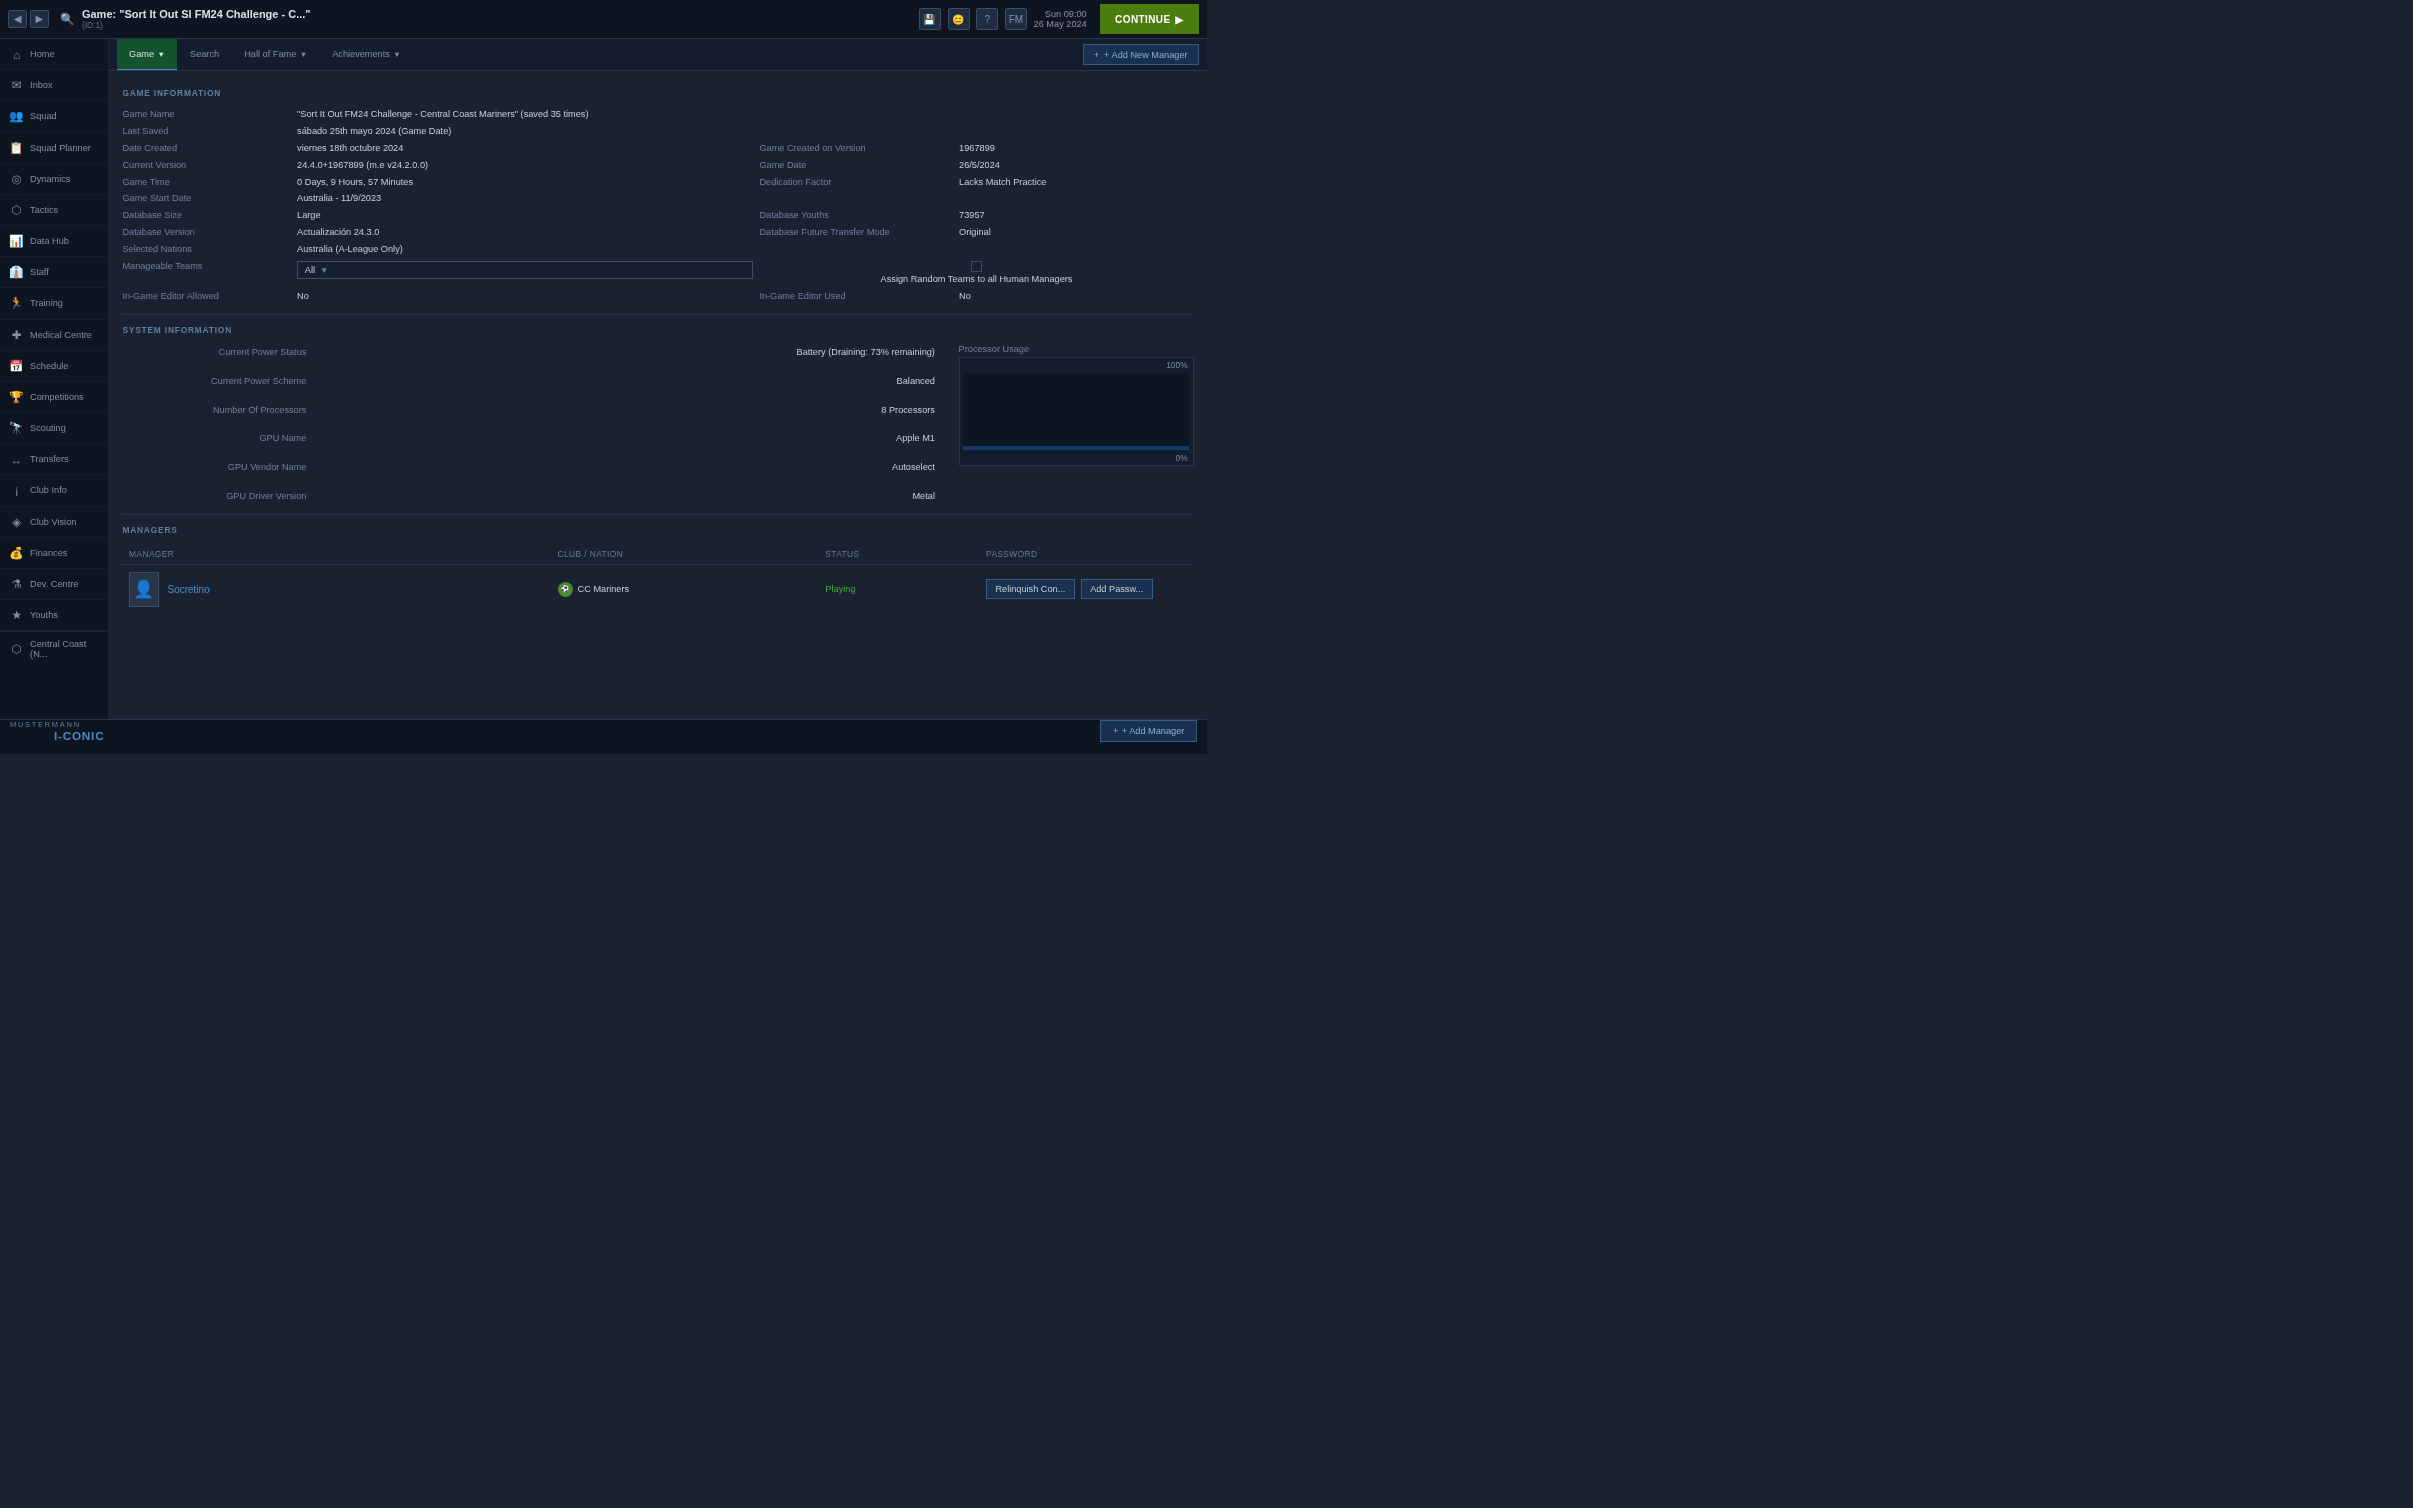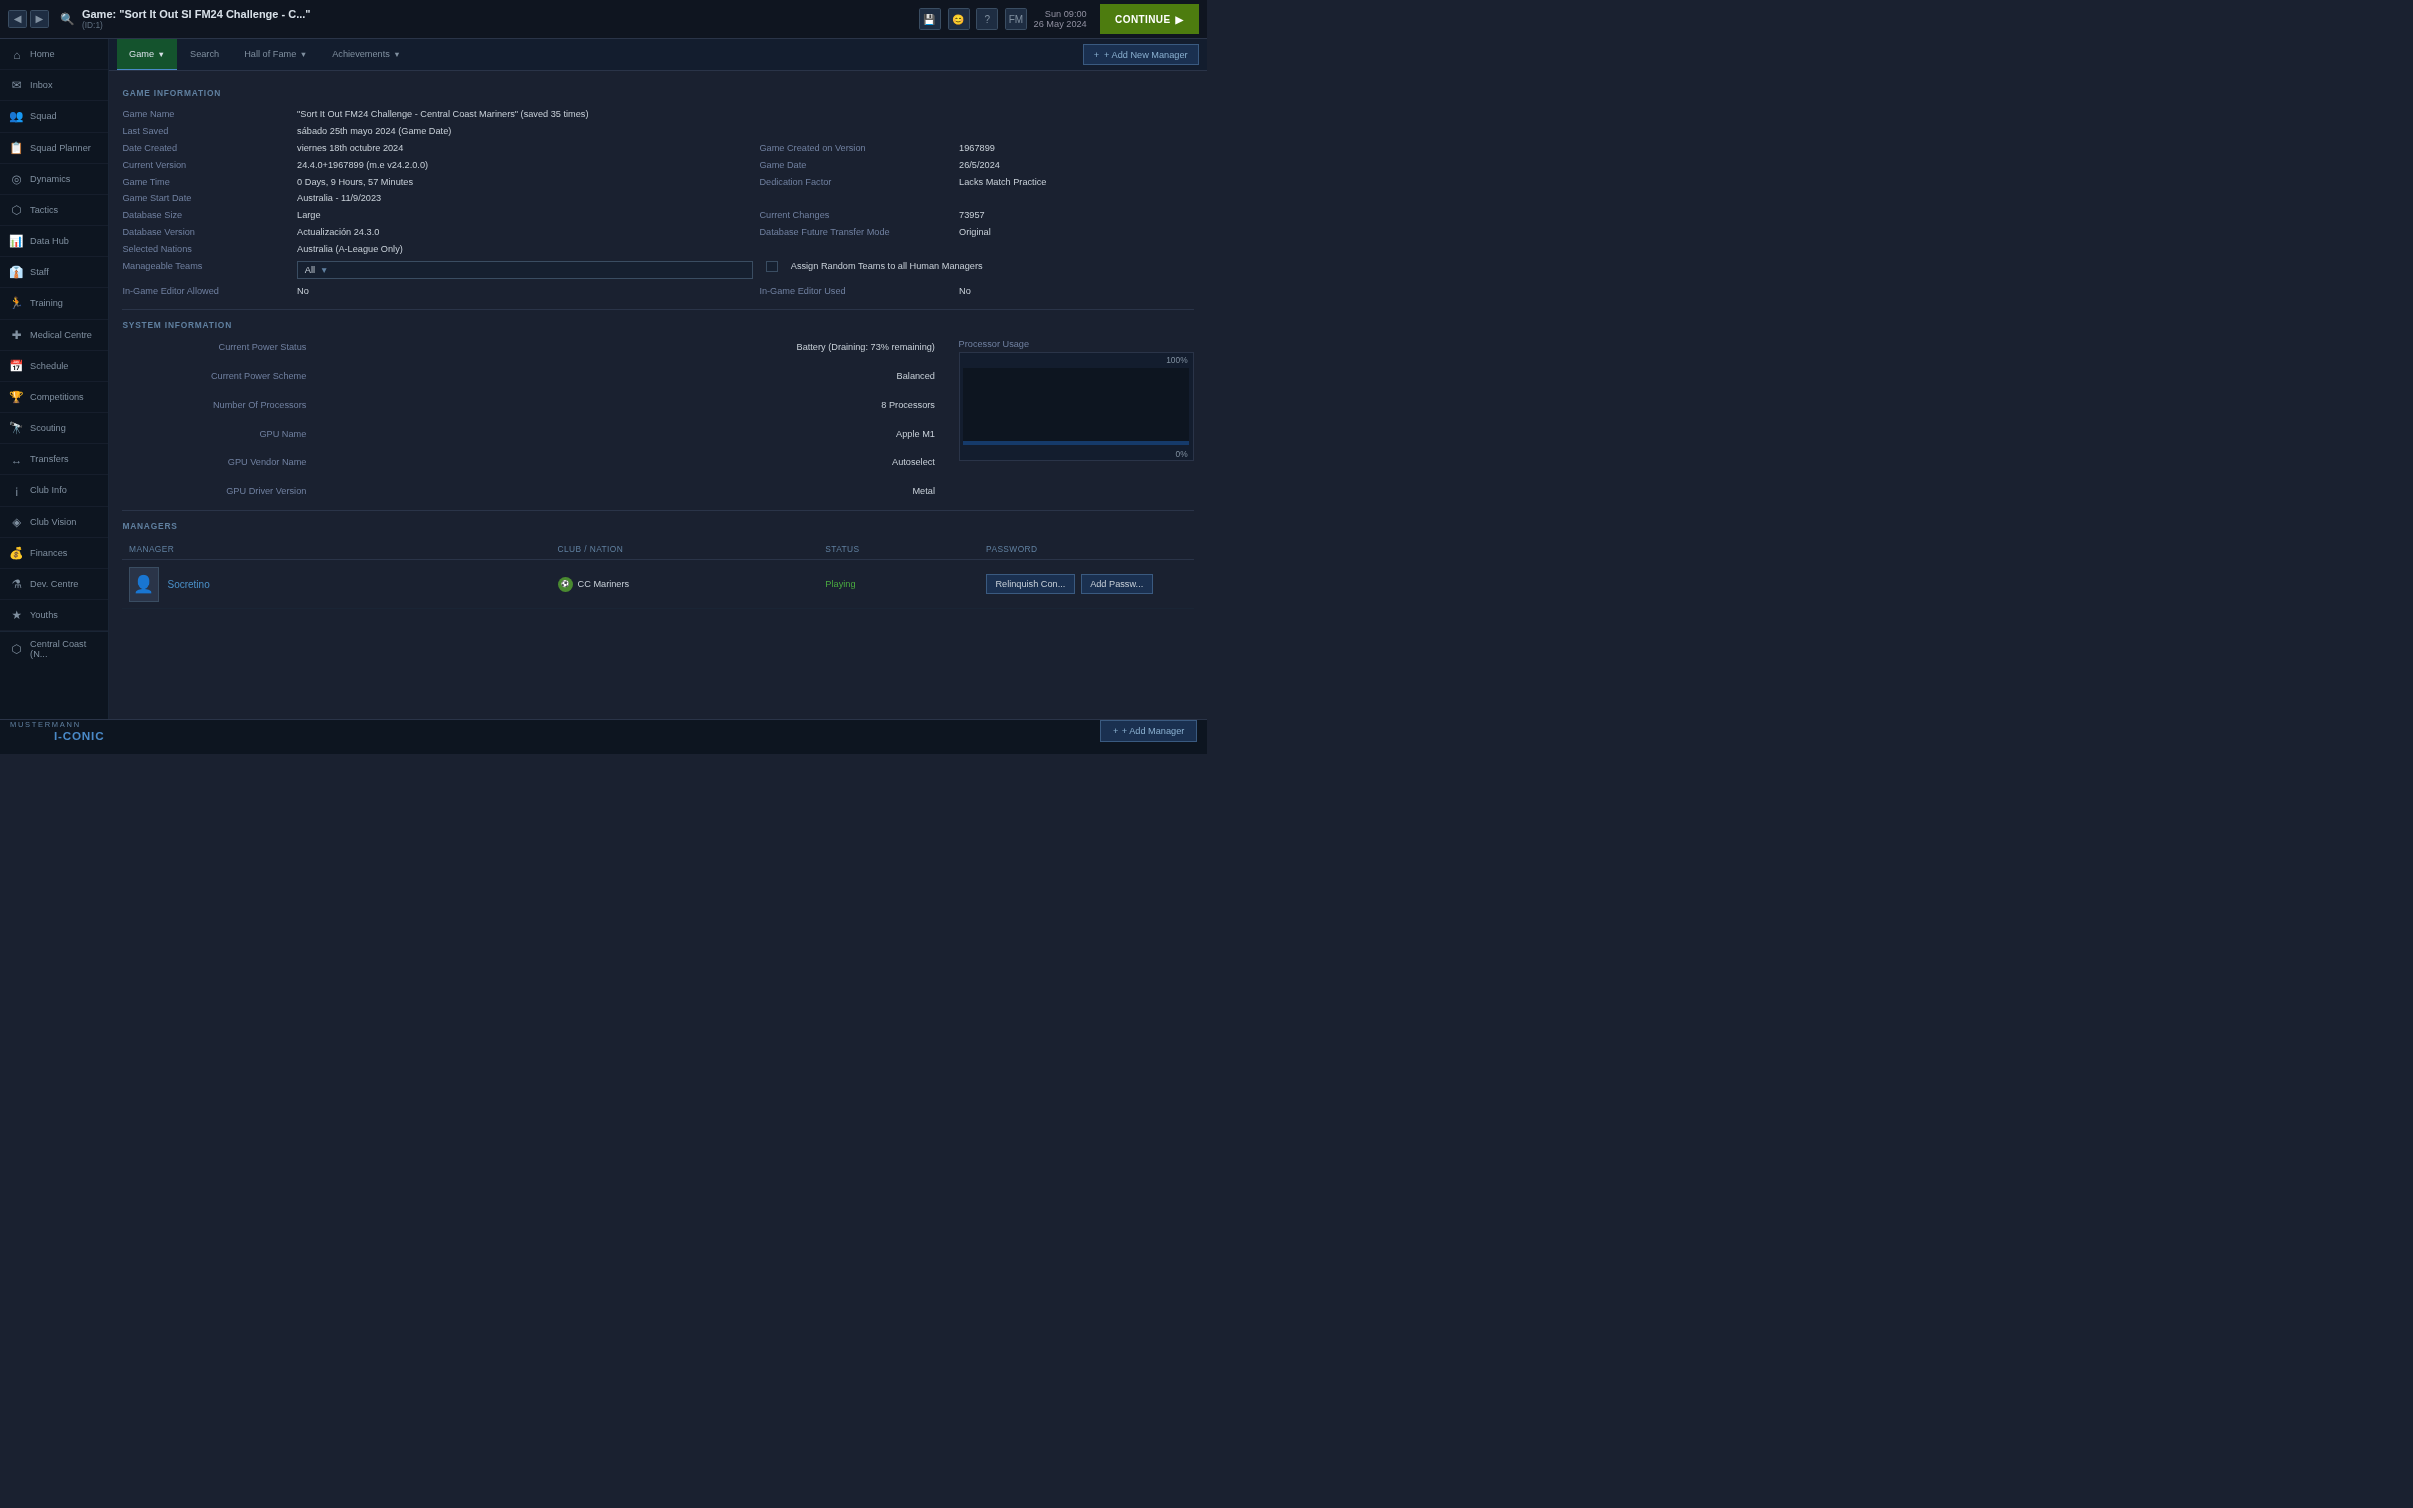--- a/index.html
+++ b/index.html
@@ -222,21 +222,22 @@
       cursor: pointer;
       font-size: 9.2px;
       color: #c8d0d8;
     }
     .dropdown-arrow { color: #6080a0; font-size: 8.4px; }
 
     
     .checkbox-row {
       display: flex;
       align-items: center;
-      gap: 13px;
+      gap: 2px;
+      flex-direction: column;
     }
     .checkbox-box {
       width: 11.7px; height: 11.7px;
       border: 0.8px solid #3a4d62;
       background: #162030;
       display: inline-block;
       flex-shrink: 0;
     }
     .checkbox-label { font-size: 9.2px; color: #c8d0d8; }
 
@@ -565,21 +566,21 @@
         <div class="info-label">Game Time</div>
         <div class="info-value">0 Days, 9 Hours, 57 Minutes</div>
         <div class="info-label">Dedication Factor</div>
         <div class="info-value">Lacks Match Practice</div>
 
         <div class="info-label">Game Start Date</div>
         <div class="info-value" style="grid-column: span 3">Australia - 11/9/2023</div>
 
         <div class="info-label">Database Size</div>
         <div class="info-value">Large</div>
-        <div class="info-label">Current Changes</div>
+        <div class="info-label">Database Youths</div>
         <div class="info-value">73957</div>
 
         <div class="info-label">Database Version</div>
         <div class="info-value">Actualización 24.3.0</div>
         <div class="info-label">Database Future Transfer Mode</div>
         <div class="info-value">Original</div>
 
         <div class="info-label">Selected Nations</div>
         <div class="info-value" style="grid-column: span 3">Australia (A-League Only)</div>
 

